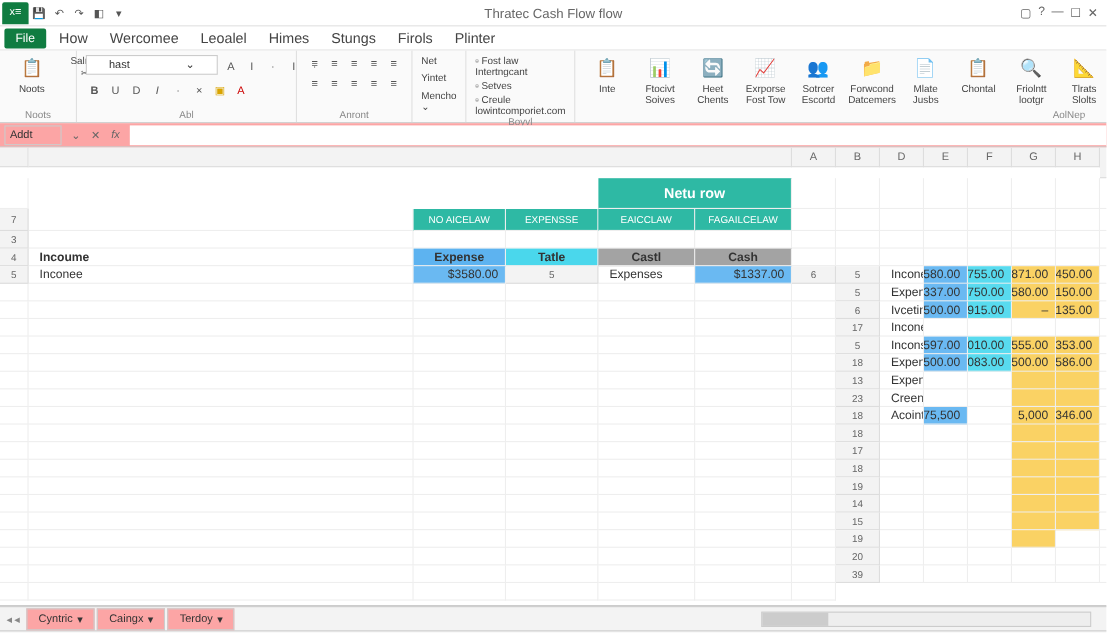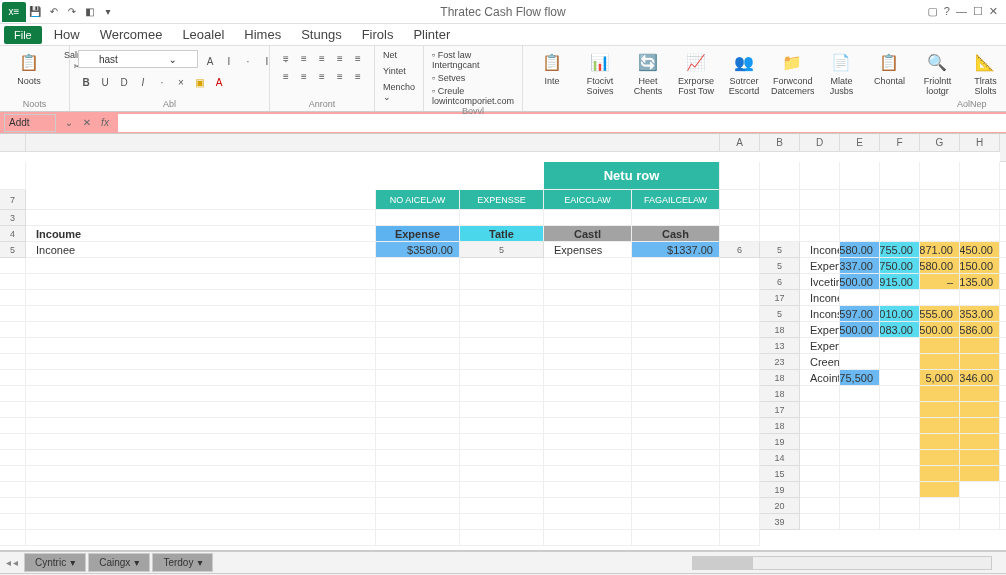--- a/index.html
+++ b/index.html
@@ -38,21 +38,21 @@
 .cyan-hdr{background:#4ad7ec;color:#333;font-weight:600;justify-content:center}
 .gold-hdr{background:#a3a3a3;color:#333;font-weight:600;justify-content:center}
 .blue-cell{background:#6ab9f2;justify-content:flex-end}
 .cyan-cell{background:#58dbef;justify-content:flex-end}
 .gold-cell{background:#fad264;justify-content:flex-end}
 .gold-empty{background:#fad264}
 .labelcell{padding-left:10px}
 .bold{font-weight:700}
 .sheet-tabs{height:22px;display:flex;align-items:center;border-top:1px solid #ccc;background:#f3f3f3;font-size:10px}
 .tab-nav{display:flex;gap:2px;padding:0 6px;color:#888}
-.sheet-tab{padding:3px 10px;border:1px solid #ccc;background:#a3a3a3;margin-right:2px;display:flex;align-items:center;gap:4px}
+.sheet-tab{padding:3px 10px;border:1px solid #ccc;background:#fca5a5;margin-right:2px;display:flex;align-items:center;gap:4px}
 .statusbar{height:22px;display:flex;align-items:center;background:#f3f3f3;border-top:1px solid #ccc;font-size:10px;color:#555;padding:0 8px;gap:10px}
 </style>
 </head>
 <body>
 
 <div class="titlebar">
   <div class="qat">
     <div class="file-tab">x≡</div>
     <div class="qat-btn">💾</div>
     <div class="qat-btn">↶</div>

